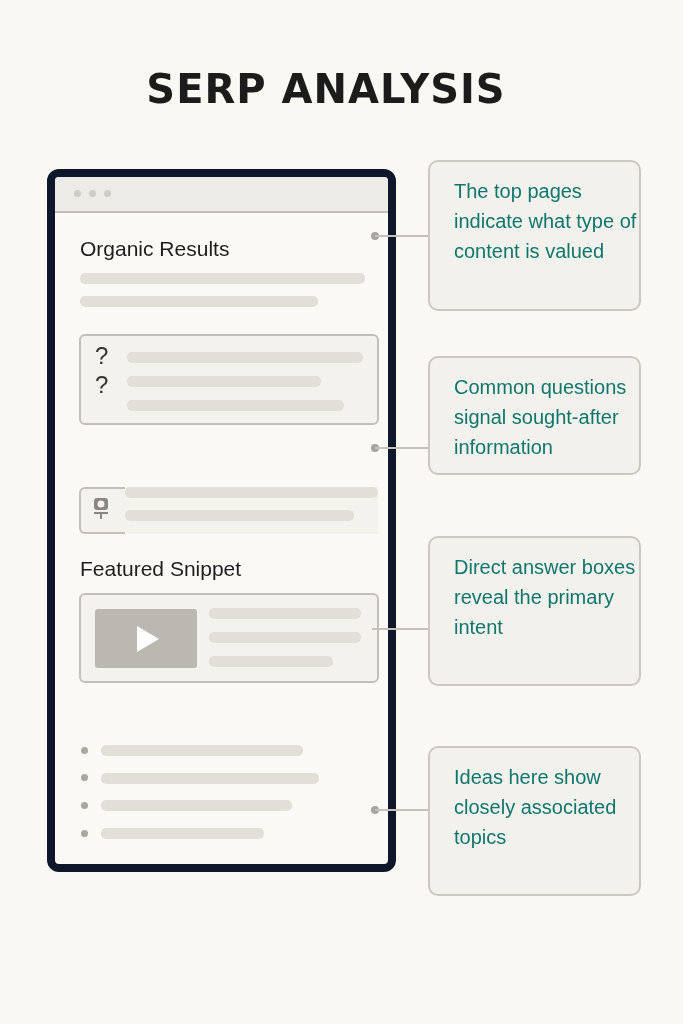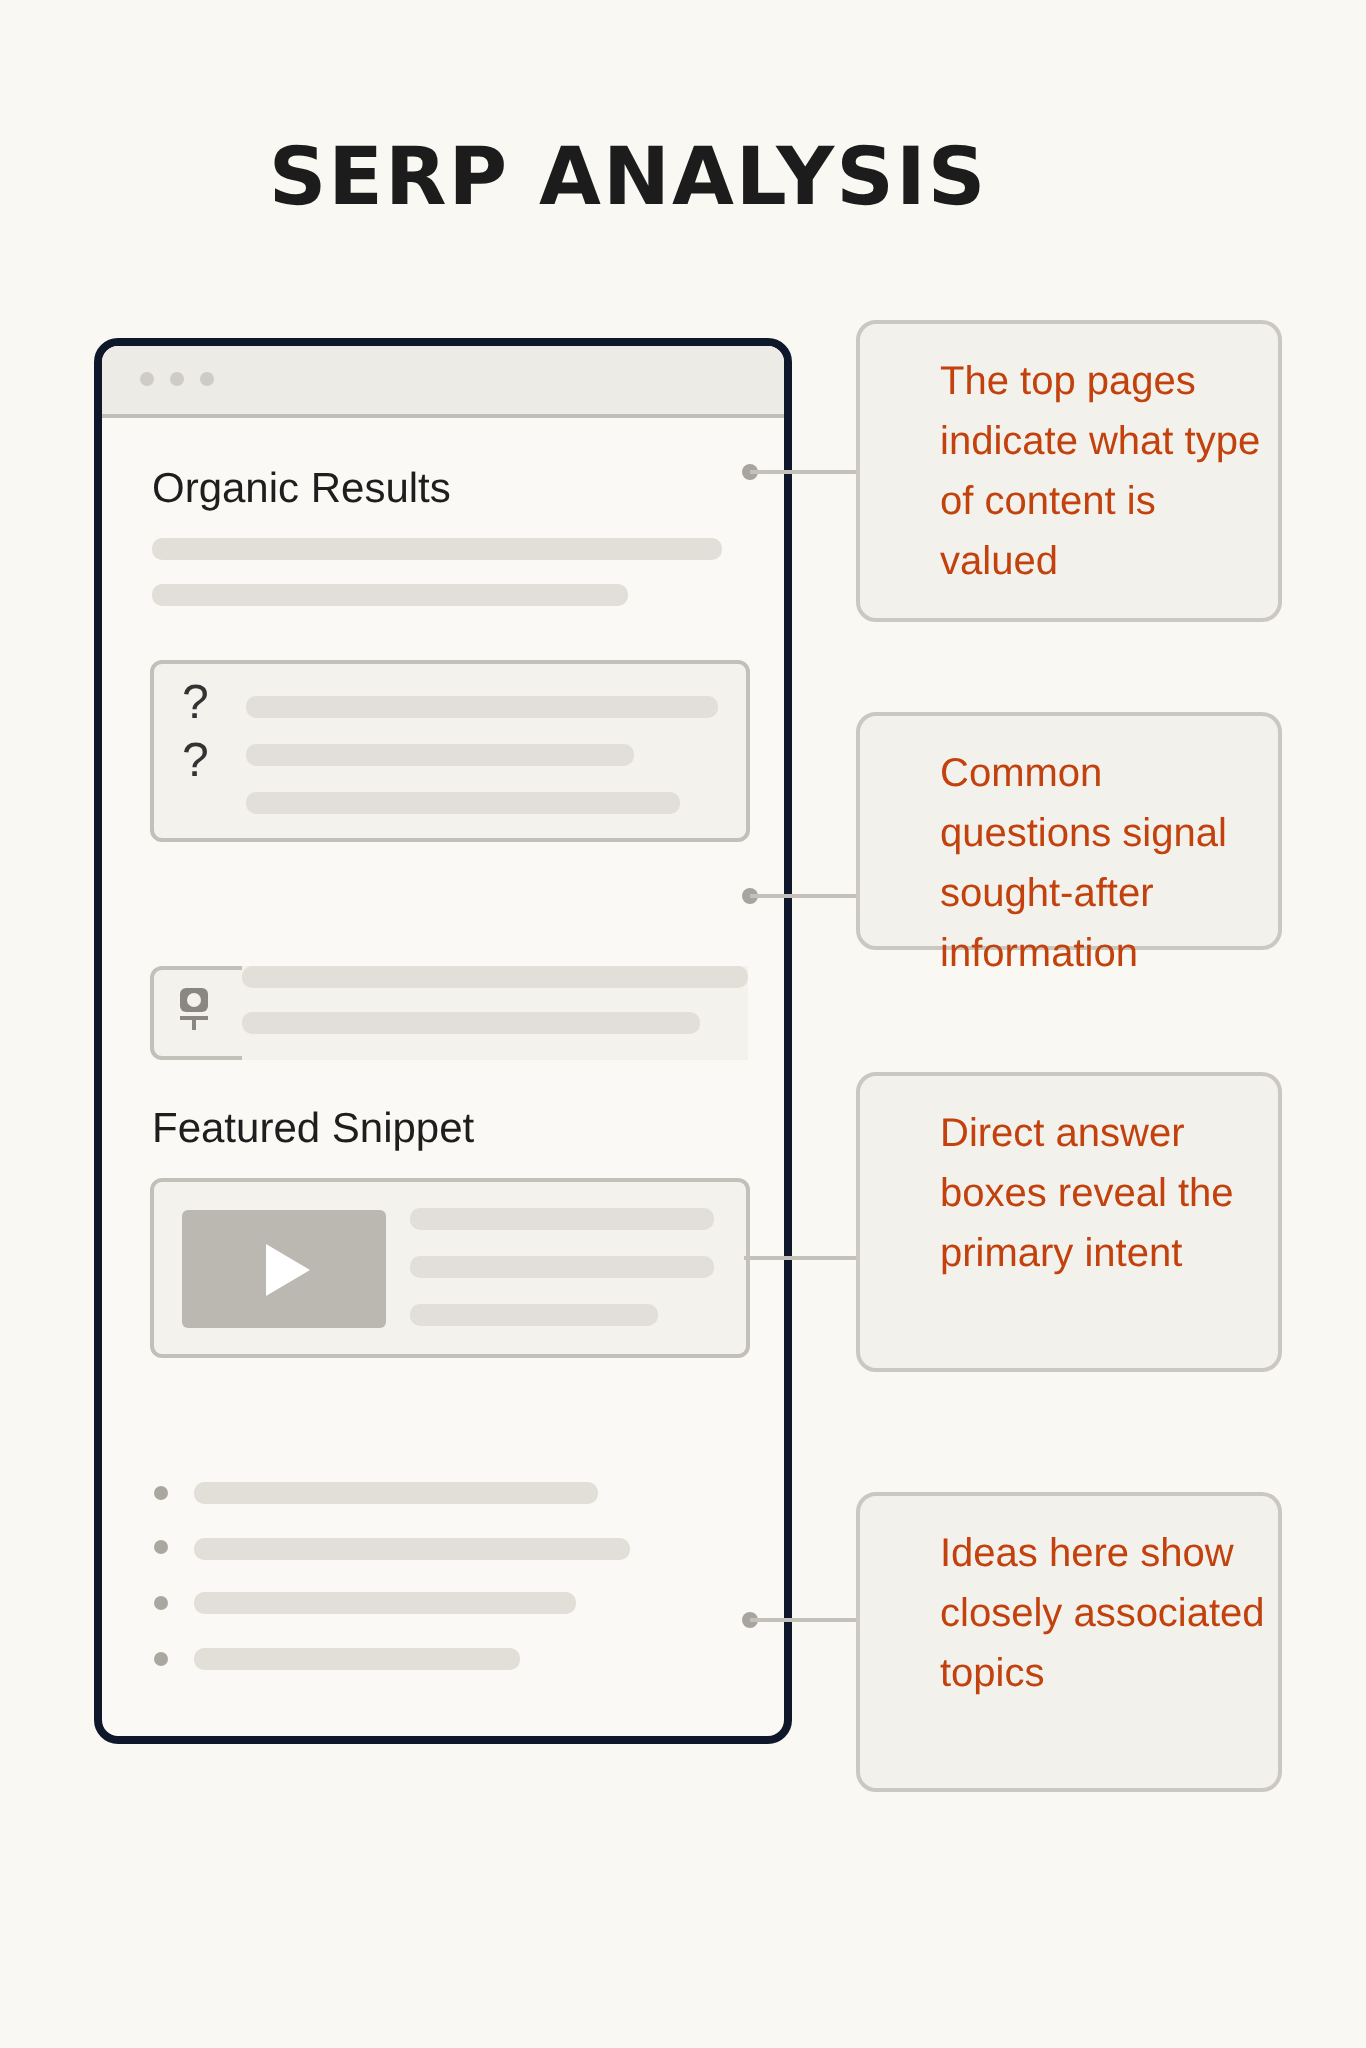--- a/index.html
+++ b/index.html
@@ -1,30 +1,30 @@
 <!DOCTYPE html>
 <html><head>
 <meta charset="utf-8">
 <style>
   html, body { margin:0; padding:0; }
   body { width:683px; height:1024px; background:#faf8f3; position:relative; font-family:"Liberation Sans", sans-serif; color:#1e1e1e; overflow:hidden; }
-  .title { position:absolute; top:66px; left:0; width:628px; text-align:center; font-family:"DejaVu Sans", sans-serif; font-weight:bold; font-size:40px; letter-spacing:1px; color:#1c1c1c; }
-  .browser { position:absolute; left:47px; top:169px; width:349px; height:703px; border:4px solid #0f172a; border-radius:12px; background:#fbf9f5; box-sizing:border-box; overflow:hidden; }
+  .title { position:absolute; top:66px; left:0; width:628px; text-align:center; font-family:"DejaVu Sans", sans-serif; font-weight:bold; font-size:40px; letter-spacing:1px; color:#1c1c1c;padding-left:12px; }
+  .browser { position:absolute; left:47px; top:169px; width:349px; height:703px; border:8px solid #0f172a; border-radius:12px; background:#fbf9f5; box-sizing:border-box; overflow:hidden; }
   .bar { height:34px; background:#ecebe5; border-bottom:2px solid #c2bfb8; position:relative; }
   .dot { position:absolute; top:13px; width:7px; height:7px; border-radius:50%; background:#cfccc6; }
   .heading { position:absolute; left:25px; font-size:21px; color:#1e1e1e; }
   .line { position:absolute; height:11px; border-radius:5px; background:#e2dfd8; }
   .box { position:absolute; border:2px solid #c3c0b9; border-radius:6px; background:#f4f2ed; box-sizing:border-box; }
   .qmark { position:absolute; left:14px; font-size:24px; color:#333; }
   .video { position:absolute; left:14px; top:14px; width:102px; height:59px; background:#bbb8b2; border-radius:3px; }
   .play { position:absolute; left:42px; top:17px; width:0; height:0; border-top:13px solid transparent; border-bottom:13px solid transparent; border-left:22px solid #fff; }
   .bullet { position:absolute; left:26px; width:7px; height:7px; border-radius:50%; background:#aaa7a1; }
   .connector-dot { position:absolute; width:8px; height:8px; border-radius:50%; background:#a8a5a0; }
   .hline { position:absolute; height:2px; background:#c4c1bb; }
-  .card { position:absolute; left:428px; width:213px; border:2px solid #cbc8c1; border-radius:10px; background:#f3f1ec; box-sizing:border-box; padding:14px 0 0 40px; font-size:20px; line-height:30px; color:#c2410c; }
+  .card { position:absolute; left:428px; width:213px; border:2px solid #cbc8c1; border-radius:10px; background:#f3f1ec; box-sizing:border-box; padding:14px 0 0 24px; font-size:20px; line-height:30px; color:#0f766e; }
 </style>
 </head>
 <body>
 
 <div class="title">SERP ANALYSIS</div>
 
 <div class="browser">
   <div class="bar">
     <span class="dot" style="left:19px"></span>
     <span class="dot" style="left:34px"></span>

